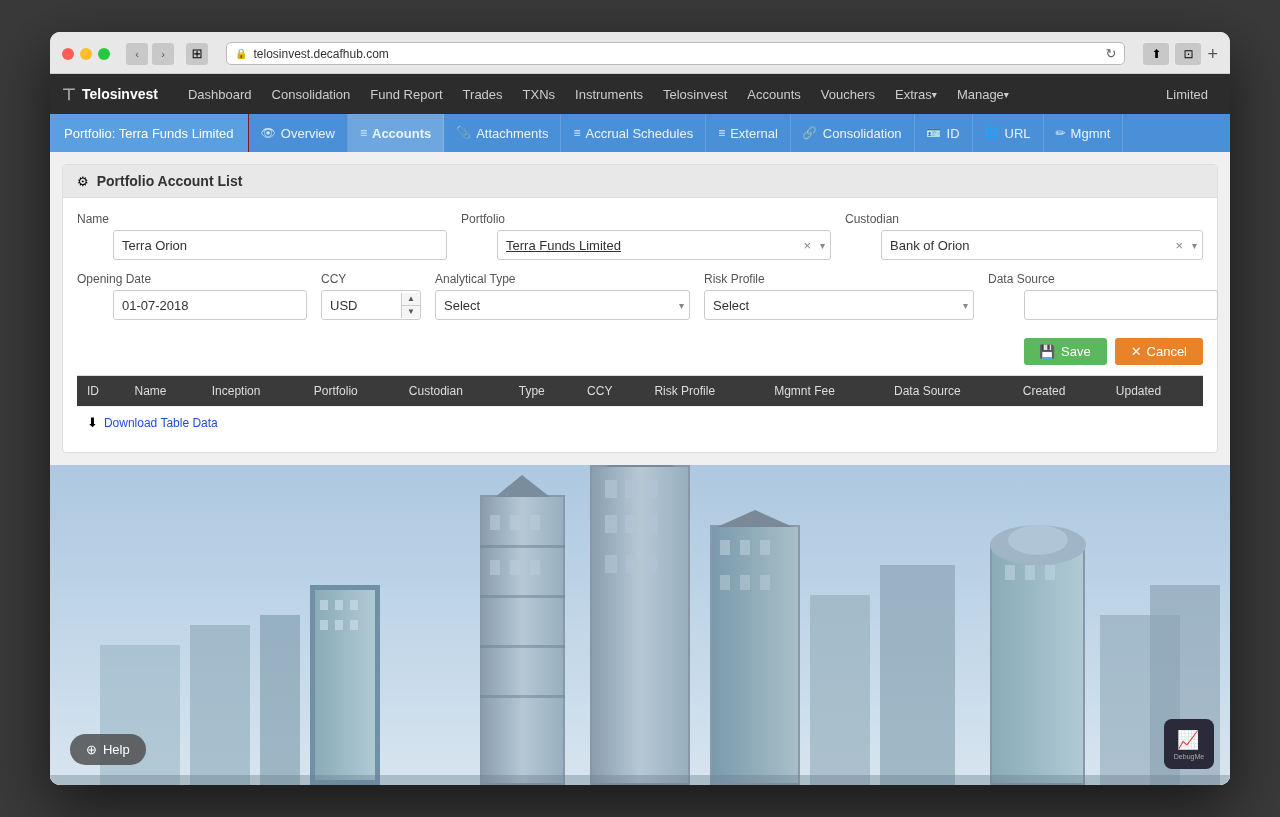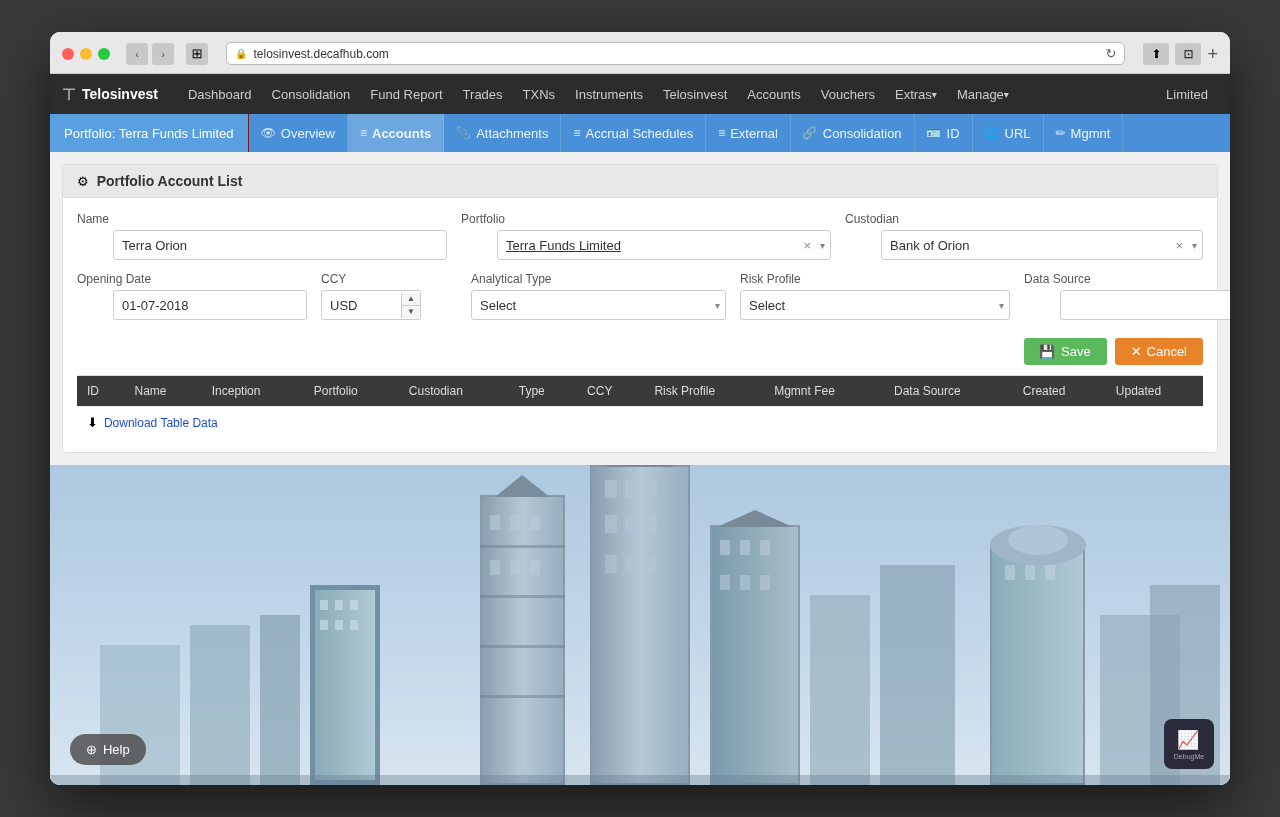--- a/index.html
+++ b/index.html
@@ -287,21 +287,21 @@
       flex-direction: column;
       gap: 4px;
     }
 
     .form-group.name-field { flex: 0 0 370px; }
     .form-group.portfolio-field { flex: 0 0 370px; }
     .form-group.custodian-field { flex: 1; }
 
     .form-group.opening-date { flex: 0 0 155px; }
     .form-group.ccy { flex: 0 0 100px; }
-    .form-group.analytical-type { flex: 0 0 255px; margin-left: 36px; }
+    .form-group.analytical-type { flex: 0 0 255px; }
     .form-group.risk-profile { flex: 0 0 270px; }
     .form-group.data-source { flex: 1; }
 
     .form-label {
       font-size: 12px;
       color: #555;
       font-weight: 500;
     }
 
     .form-input {

